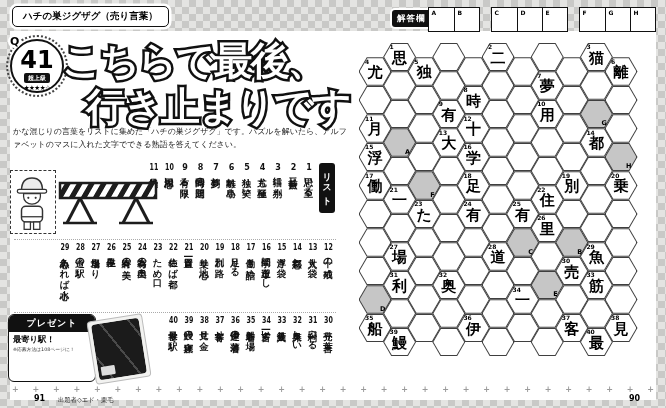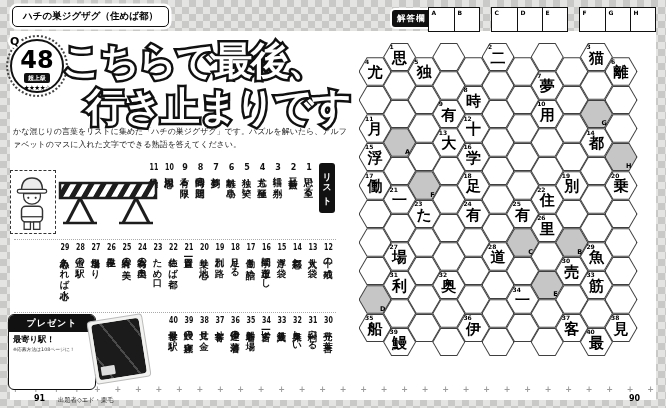--- a/index.html
+++ b/index.html
@@ -48,21 +48,21 @@
   .list-label { display:block; background:#111; color:#fff; border-radius:3px; padding:4px 2px;
     margin-block-end:3.5px; font-size:9px; font-weight:700; letter-spacing:1.5px; height:50px; line-height:12px; }
   .dot-sep { position:absolute; left:14px; width:322px; border-top:1.6px dotted #aaa; }
   #sep1 { top:239px; } #sep2 { top:312px; }
 
   
   #worker-box { position:absolute; left:10px; top:170px; width:46px; height:64px; border:1.6px dashed #333; background:#fff; }
   #barricade { position:absolute; left:56px; top:178px; }
 
   
-  #present { position:absolute; left:8px; top:314px; width:88px; height:76px; border:1.8px solid #111;
+  #present { position:absolute; left:8px; top:314px; width:88px; height:68px; border:1.8px solid #111;
     border-radius:6px; background:#fff; overflow:hidden; z-index:2; }
   #present .p-head { background:#111; color:#fff; font-size:9px; font-weight:900; text-align:center; padding:2px 0; letter-spacing:1px; }
   #present .p-line { font-size:8.3px; font-weight:900; line-height:1.3; padding:2px 4px 0; }
   #present .course { display:flex; align-items:center; gap:2px; padding:1px 3px 0; }
   #present .oval { border:1.7px solid #111; border-radius:50%; padding:1px 8px; font-size:10.5px; font-weight:900; }
   #present .suffix { font-size:7px; font-weight:700; }
   #present .note { font-size:4.8px; color:#333; padding:1px 4px; }
   #kelp { position:absolute; left:91px; top:317px; width:56px; height:64px; transform:rotate(-9deg);
     background:#f2f2f0; border:1px solid #bbb; border-radius:4px; padding:3px; z-index:3; }
   #kelp .pack { width:100%; height:100%; border-radius:4px; background:#1b1b1b;
@@ -87,21 +87,21 @@
   #pg-left { position:absolute; left:34px; top:394px; font-size:8px; font-weight:700; }
   #credit { position:absolute; left:58px; top:395.5px; font-size:6.3px; color:#222; }
   #pg-right { position:absolute; left:629px; top:394px; font-size:8px; font-weight:700; }
 </style>
 </head>
 <body>
 
 <div id="page">
   <div id="content"></div>
 
-  <div id="tag">ハチの巣ジグザグ（住めば都）</div>
+  <div id="tag">ハチの巣ジグザグ（売り言葉）</div>
   <div id="ans-label">解答欄</div>
   <div id="answer-groups">
       <div class="ans-group">
         <div class="ans-cell">
           <span class="ans-letter">A</span>
         </div>
         <div class="ans-cell">
           <span class="ans-letter">B</span>
         </div>
       </div>
@@ -124,21 +124,21 @@
           <span class="ans-letter">G</span>
         </div>
         <div class="ans-cell">
           <span class="ans-letter">H</span>
         </div>
       </div>
     </div>
 
   <div id="badge">
     <span class="q">Q</span>
-    <span class="num">48</span>
+    <span class="num">41</span>
     <span class="level">超上級</span>
     <span class="stars">★★★★☆</span>
   </div>
 
   <div class="title" id="title1">こちらで最後、</div>
   <div class="title" id="title2">行き止まりです</div>
   <div id="instructions">かな混じりの言葉をリストに集めた「ハチの巣ジグザグ」です。パズルを解いたら、アルファベットのマスに入れた文字でできる熟語を答えてください。</div>
 
   <div class="list-row" id="list-row-0">
       <div class="list-label">リスト</div>

